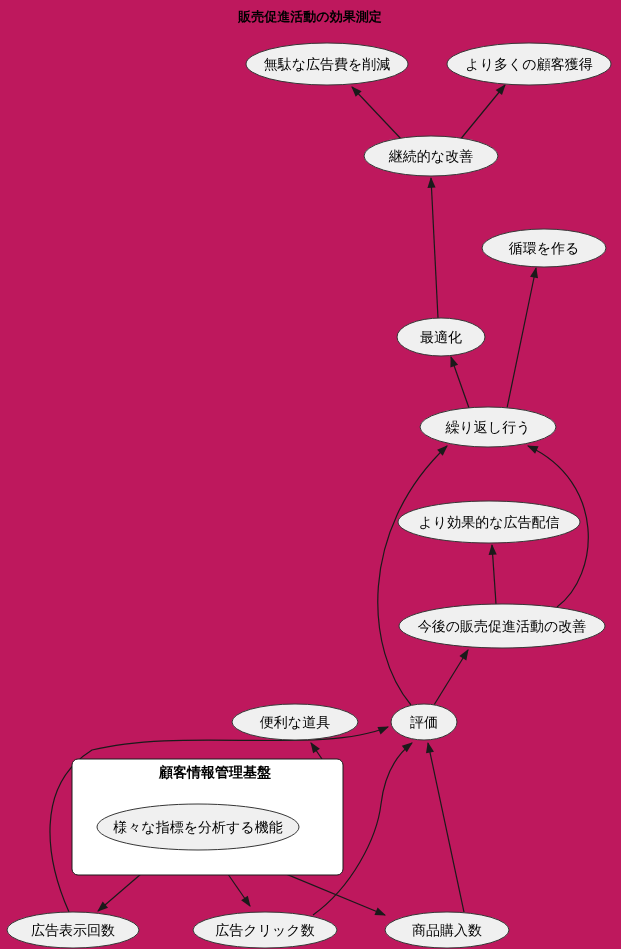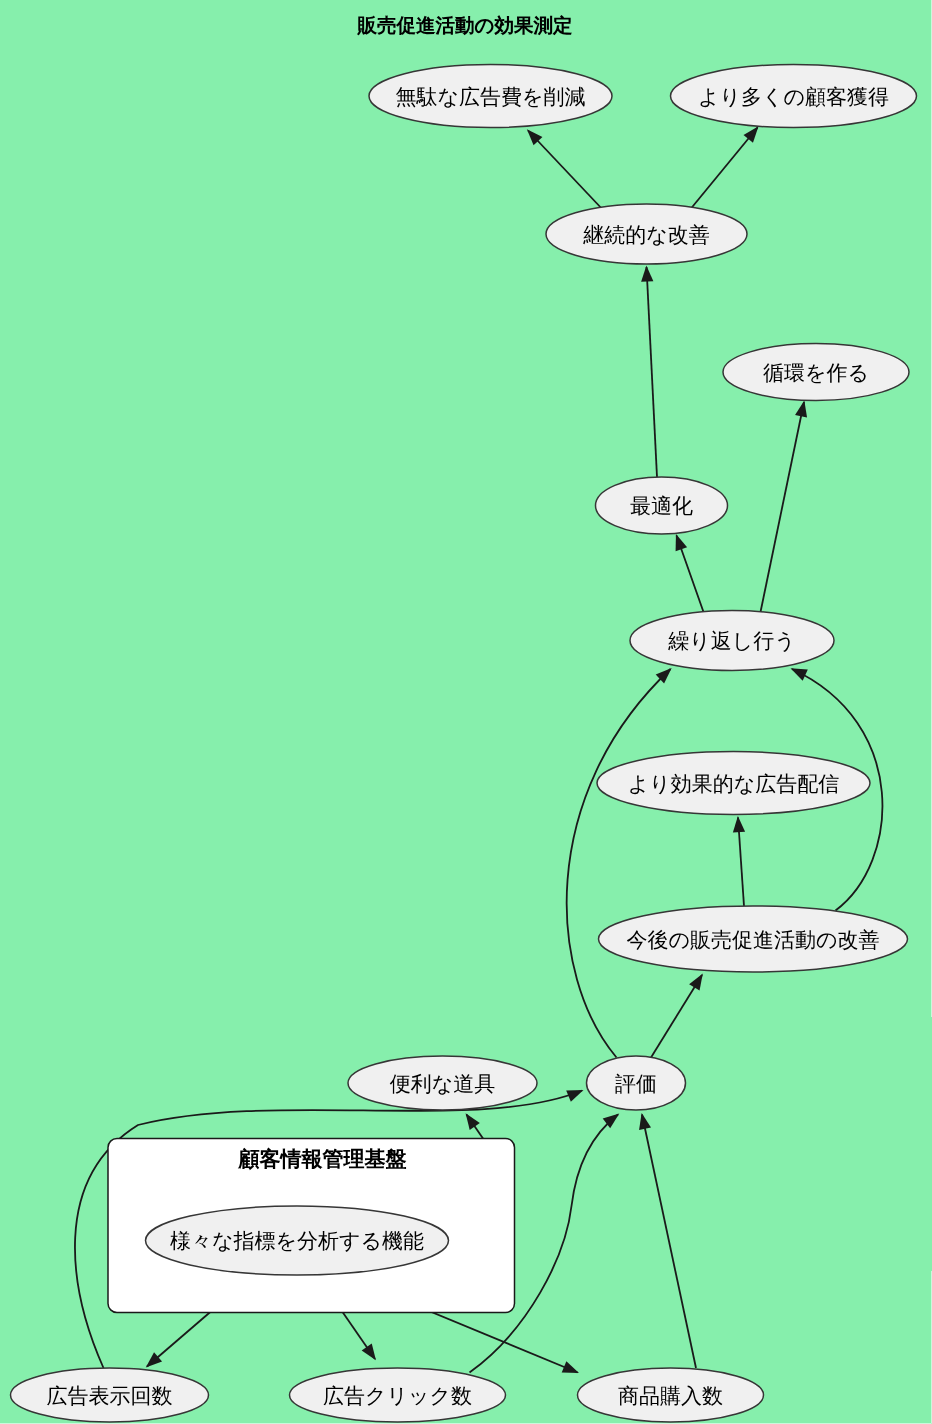--- a/index.html
+++ b/index.html
@@ -5,21 +5,21 @@
   html, body {
     margin: 0;
     padding: 0;
     background: #ffffff;
     font-family: "DejaVu Sans", "Liberation Sans", sans-serif;
   }
   .canvas {
     position: relative;
     width: 621px;
     height: 949px;
-    background: #86efac;
+    background: #be185d;
     overflow: hidden;
   }
   svg { display: block; }
   .edge {
     fill: none;
     stroke: #1a1a1a;
     stroke-width: 1.2;
   }
   .node-shape {
     fill: #f0f0f0;

